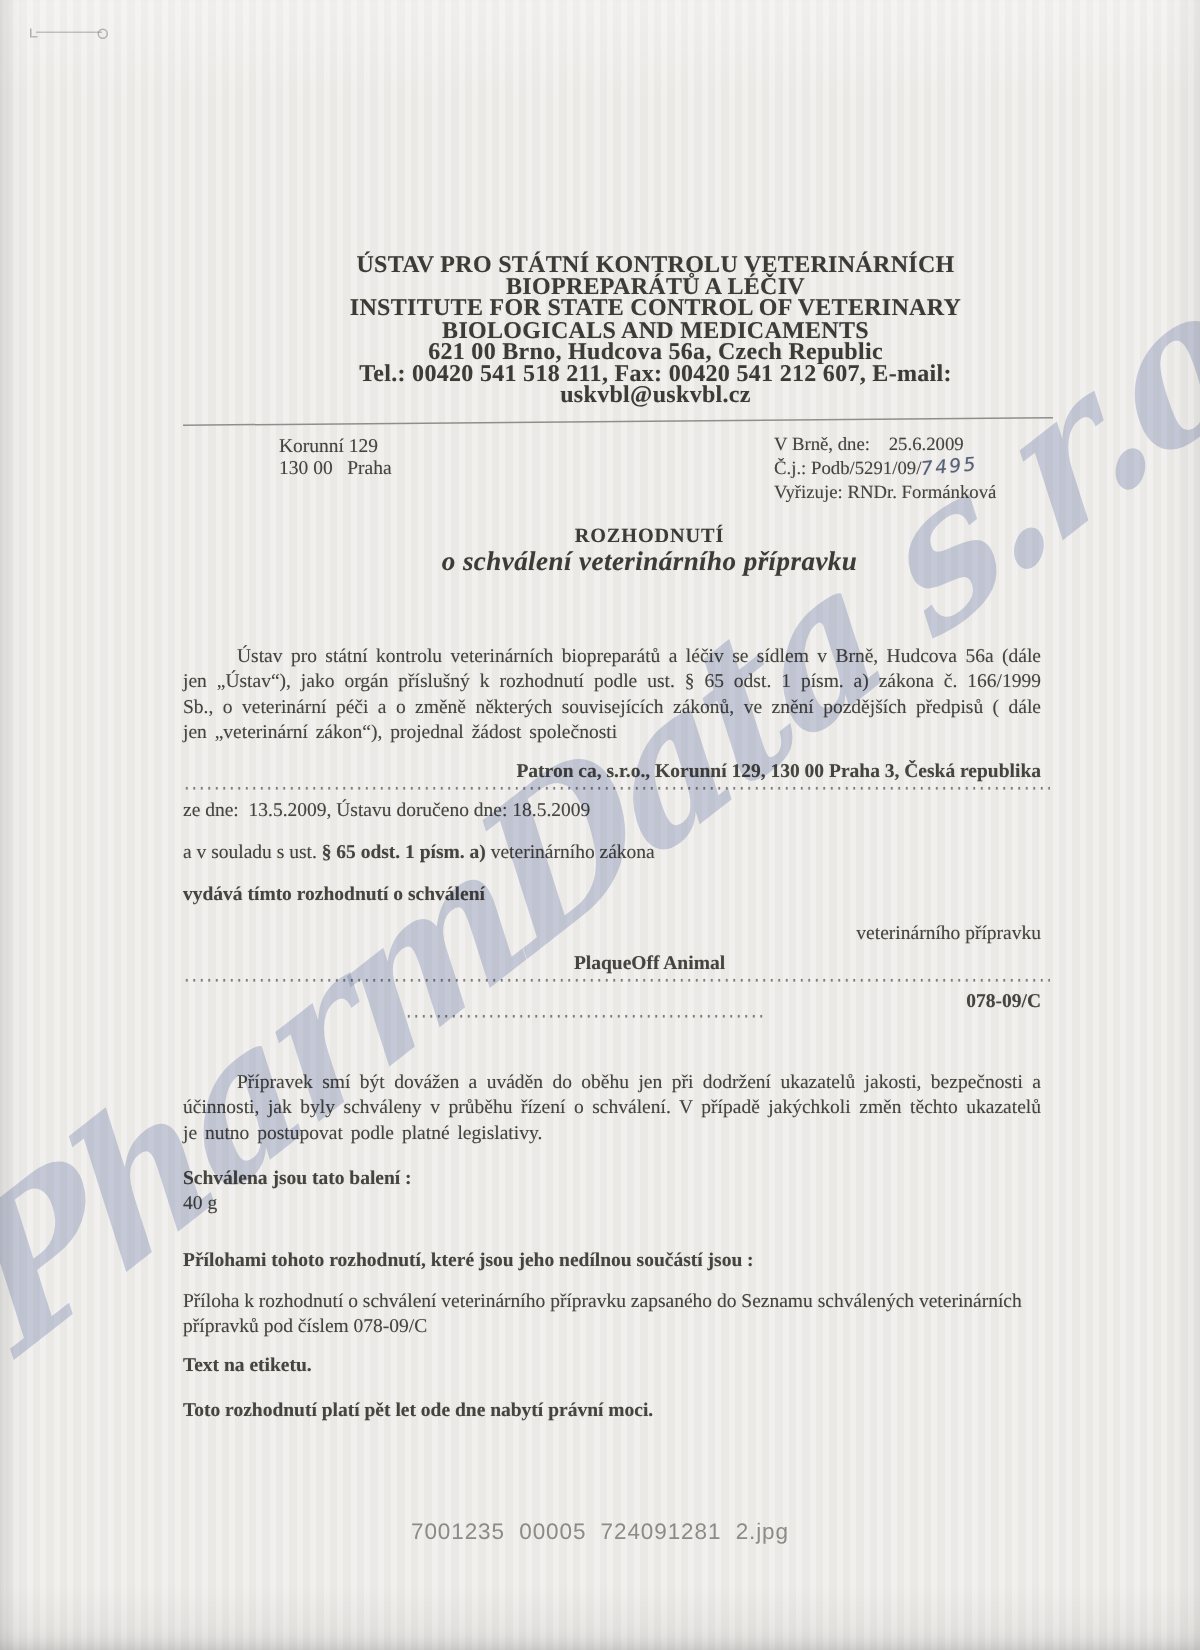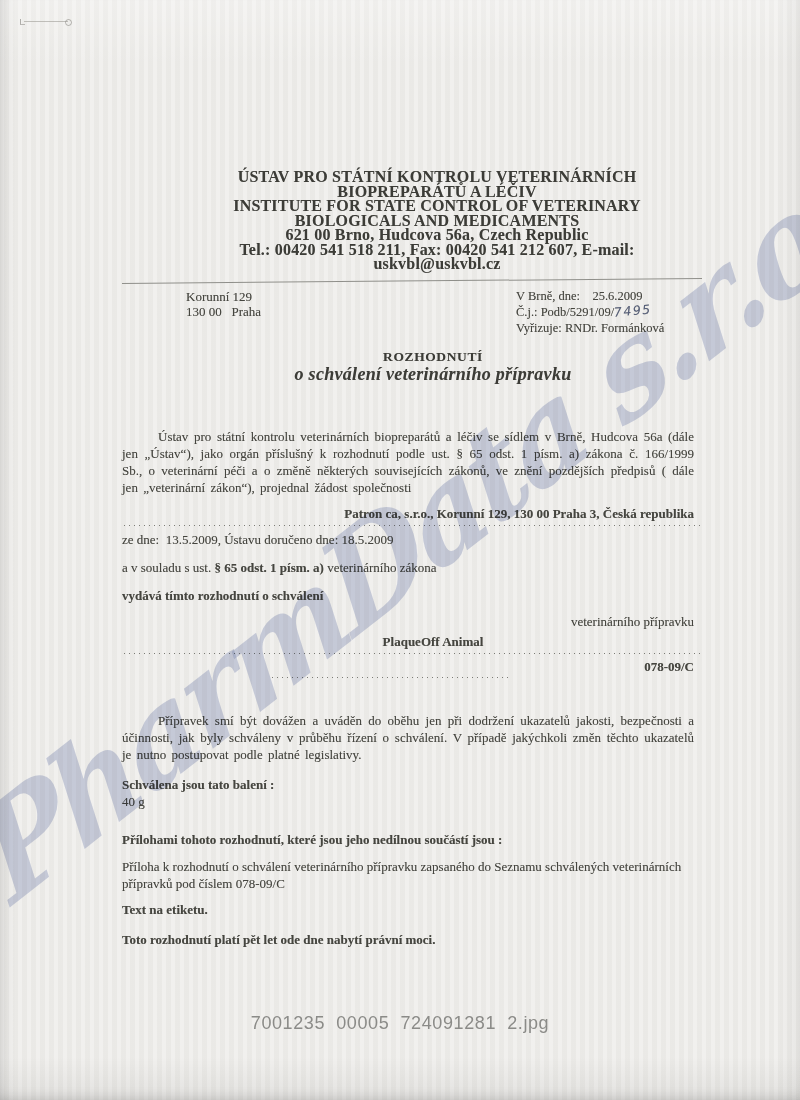--- a/index.html
+++ b/index.html
@@ -58,21 +58,21 @@
   .d3{margin-top:1px;width:240px;margin-left:148px;}
   .p2{margin-top:33px;}
   .schv{margin-top:13px;font-weight:bold;}
   .bal{margin-top:0px;}
   .pril{margin-top:21px;font-weight:bold;}
   .pr1{margin-top:10px;}
   .etik{margin-top:9px;font-weight:bold;}
   .valid{margin-top:13px;font-weight:bold;}
   .footer{
     position:absolute;left:0;top:1013px;width:800px;text-align:center;
-    font-family:"Liberation Sans",sans-serif;font-size:18px;color:#8b8b88;
+    font-family:"Liberation Sans",sans-serif;font-size:15px;color:#8b8b88;
     letter-spacing:.6px;white-space:pre;z-index:1;
   }
   .watermark{
     position:absolute;left:415px;top:535px;z-index:2;pointer-events:none;
     transform:translate(-50%,-50%) rotate(-38deg) skewX(-10deg);
     font-family:"DejaVu Serif",serif;font-style:italic;font-weight:bold;
     font-size:125px;letter-spacing:-6px;white-space:nowrap;
     color:rgba(140,152,194,0.40);mix-blend-mode:multiply;
   }
   .pencil{position:absolute;left:20px;top:19px;width:52px;height:6px;z-index:1;}

